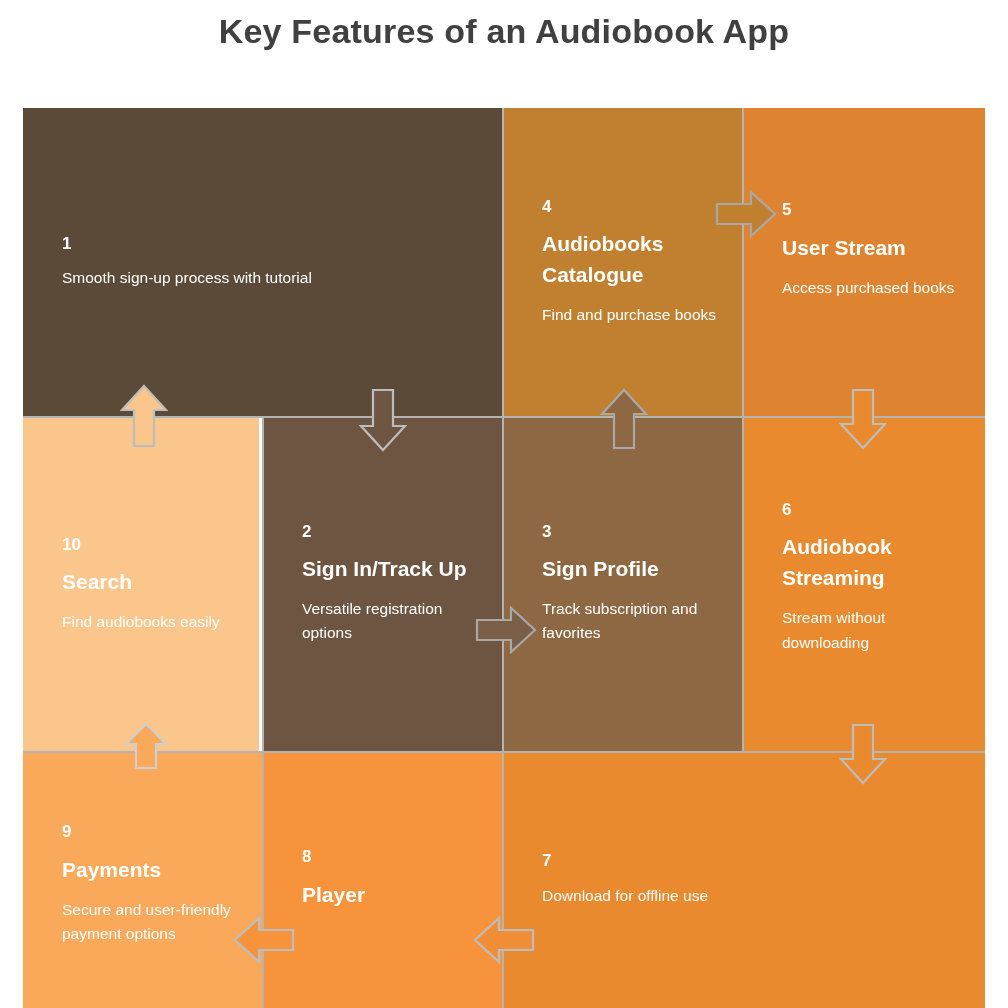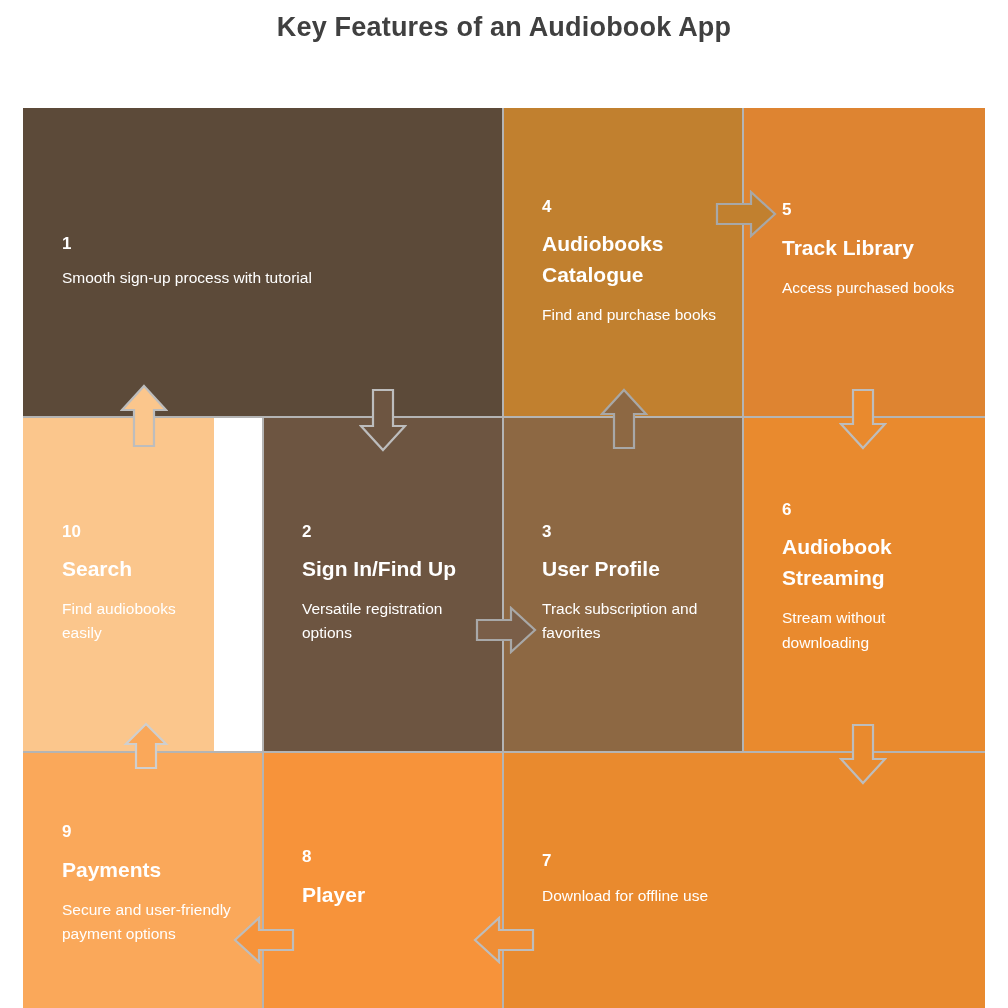--- a/index.html
+++ b/index.html
@@ -15,21 +15,21 @@
     font-family: "Liberation Sans", sans-serif;
     -webkit-font-smoothing: antialiased;
   }
 
   #page-title {
     position: absolute;
     left: 0;
     top: 12px;
     width: 1008px;
     text-align: center;
-    font-size: 27px;
+    font-size: 34px;
     font-weight: bold;
     color: #404040;
     letter-spacing: 0.2px;
   }
 
   #grid {
     position: absolute;
     left: 23px;
     top: 108px;
     width: 962px;
@@ -107,45 +107,45 @@
     <div class="cell-inner" style="left:39px; right:22px;">
       <div class="num">4</div>
       <div class="title">Audiobooks Catalogue</div>
       <div class="desc">Find and purchase books</div>
     </div>
   </div>
 
   <div class="cell" style="left:720px; top:0px; width:242px; height:309px; background:#de8431;">
     <div class="cell-inner" style="left:39px; right:22px; top:46%;">
       <div class="num">5</div>
-      <div class="title">Track Library</div>
+      <div class="title">User Stream</div>
       <div class="desc">Access purchased books</div>
     </div>
   </div>
 
-  <div class="cell" style="left:0px; top:309px; width:191px; height:335px; background:#fbc68c;">
+  <div class="cell" style="left:0px; top:309px; width:236px; height:335px; background:#fbc68c;">
     <div class="cell-inner" style="left:39px; right:22px;">
       <div class="num">10</div>
       <div class="title">Search</div>
       <div class="desc">Find audiobooks easily</div>
     </div>
   </div>
 
   <div class="cell" style="left:240px; top:309px; width:240px; height:335px; background:#6d5541;">
     <div class="cell-inner" style="left:39px; right:22px;">
       <div class="num">2</div>
-      <div class="title">Sign In/Find Up</div>
+      <div class="title">Sign In/Track Up</div>
       <div class="desc">Versatile registration options</div>
     </div>
   </div>
 
   <div class="cell" style="left:480px; top:309px; width:240px; height:335px; background:#8d6843;">
     <div class="cell-inner" style="left:39px; right:14px;">
       <div class="num">3</div>
-      <div class="title">User Profile</div>
+      <div class="title">Sign Profile</div>
       <div class="desc">Track subscription and favorites</div>
     </div>
   </div>
 
   <div class="cell" style="left:720px; top:309px; width:242px; height:335px; background:#e98a2e;">
     <div class="cell-inner" style="left:39px; right:22px; top:48%;">
       <div class="num">6</div>
       <div class="title">Audiobook Streaming</div>
       <div class="desc">Stream without downloading</div>
     </div>

